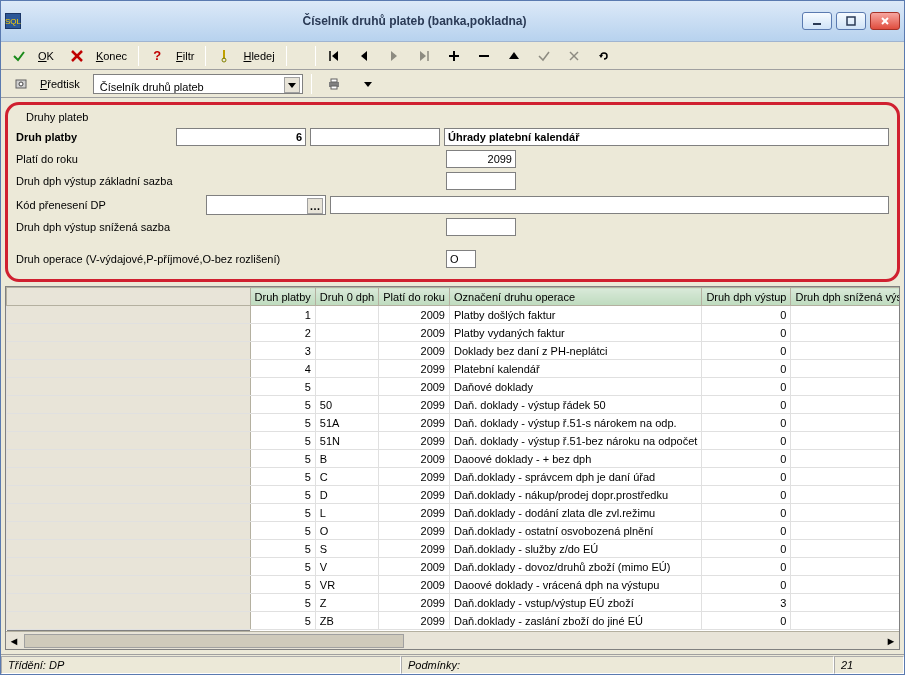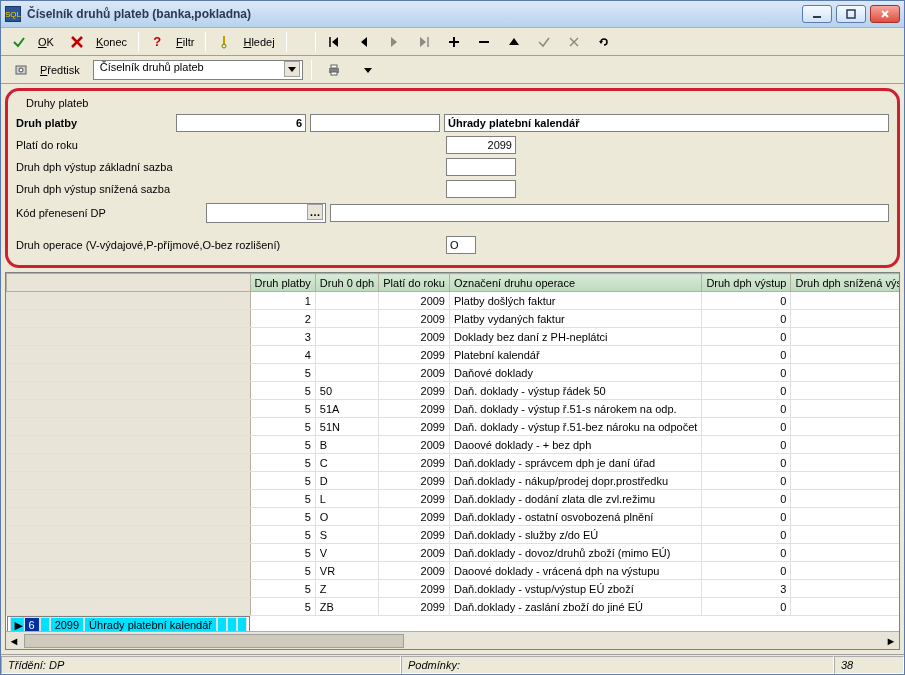--- a/index.html
+++ b/index.html
@@ -1,30 +1,30 @@
 <!DOCTYPE html>
 <html><head>
 <meta charset="utf-8">
 <style>
 * { box-sizing: border-box; font-family: Tahoma, Arial, sans-serif; font-size: 11px; }
 body { margin: 0; background: #d4e3f5; overflow: hidden; }
 .window { width: 905px; height: 675px; background: #ece9d8; border: 1px solid #5a7ab0; display: flex; flex-direction: column; }
-.titlebar { background: linear-gradient(#dce9f8,#b7d2ee); height: 27px; display: flex; align-items: center; padding: 0 4px; border-bottom: 1px solid #a0b4d0; }
+.titlebar { background: linear-gradient(#dce9f8,#b7d2ee); height: 41px; display: flex; align-items: center; padding: 0 4px; border-bottom: 1px solid #a0b4d0; text-align: center; }
 .titlebar .icon { width: 16px; height: 16px; background: #2b5797; margin-right: 6px; font-size:8px; color:#ffd200; display:flex; align-items:center; justify-content:center; border:1px solid #1a3666;}
 .titlebar .title { flex: 1; color: #2a3a55; font-weight: bold; font-size: 12px; }
 .winbtns { display: flex; gap: 4px; }
 .winbtn { width: 30px; height: 18px; border: 1px solid #5a7ab0; border-radius: 3px; background: linear-gradient(#f6fbff,#cfe3f7); display: flex; align-items: center; justify-content: center; cursor: pointer; }
 .winbtn.close { background: linear-gradient(#f7a6a0,#e04d3e); border-color:#a63127;}
 .winbtn svg { width: 12px; height: 12px; }
 .toolbar { height: 28px; border-bottom: 1px solid #a0a0a0; background: #ece9d8; display: flex; align-items: center; padding: 2px 4px; gap: 2px; }
 .tbtn { height: 22px; padding: 0 6px; display: flex; align-items: center; gap: 12px; border: 1px solid transparent; cursor: pointer; background:#ece9d8; }
 .tbtn .glyph { display: inline-flex; width:14px; height:14px; align-items:center; justify-content:center; }
 .sep { width:1px; height:20px; background:#b0b0b0; border-right:1px solid #fff; margin:0 2px; }
 .subbar { height: 28px; border-bottom: 1px solid #a0a0a0; background: #ece9d8; display: flex; align-items: center; padding: 2px 6px; gap: 6px; }
-.sel { height:20px; border:1px solid #808080; background:#fff; display:flex; align-items:flex-start; padding:0 2px; }
+.sel { height:20px; border:1px solid #808080; background:#fff; display:flex; align-items:flex-end; padding:0 2px; }
 .sel .txt { flex:1; padding: 0 4px; }
 .sel .arrow { width:16px; height:16px; background:#e8e4d8; border:1px solid #a0a0a0; display:flex; align-items:center; justify-content:center; }
 .content { flex:1; padding: 4px; display:flex; flex-direction:column; gap:4px; min-height:0; }
 .frame { border: 3px solid #d02030; border-radius: 14px; padding: 6px 8px 8px 8px; background:#ece9d8; }
 .frame-legend { font-size:11px; margin:-14px 0 4px 6px; background:#ece9d8; padding:0 4px; display:inline-block; }
 .row { display:flex; align-items:center; height:20px; margin-bottom:2px; }
 .lbl { width:160px; }
 .lbl.bold { font-weight:bold; }
 .inp { height:18px; border:1px solid #808080; background:#fff; padding:0 3px; }
 .gridwrap { flex:1; border:1px solid #808080; background:#fff; display:flex; flex-direction:column; min-height:0; }
@@ -235,33 +235,33 @@
       </div>
 
       <div class="row">
         <div class="lbl" style="width:430px">Platí do roku</div>
         <input class="inp" style="width: 70px; text-align: right;" value="2099">
       </div>
       <div class="row">
         <div class="lbl" style="width:430px">Druh dph výstup základní sazba</div>
         <input class="inp" style="width: 70px;" value="">
       </div>
-      <div class="row">
-        <div class="lbl" style="width:430px">Druh dph výstup snížená sazba</div>
-        <input class="inp" style="width: 70px;" value="">
-      </div>
-
       <div class="row" style="margin-top:4px">
         <div class="lbl">Kód přenesení DP</div>
         <div style="width:30px"></div>
         <div class="sel" style="width:120px">
           <span class="txt"></span>
           <span class="arrow" style="font-weight:bold">…</span>
         </div>
         <input class="inp" style="flex: 1 1 0%; margin-left: 4px;" value="">
+      </div>
+
+      <div class="row">
+        <div class="lbl" style="width:430px">Druh dph výstup snížená sazba</div>
+        <input class="inp" style="width: 70px;" value="">
       </div>
 
       <div class="row" style="margin-top:12px">
         <div class="lbl" style="width:430px">Druh operace (V-výdajové,P-příjmové,O-bez rozlišení)</div>
         <input class="inp" style="width: 30px;" value="O">
       </div>
     </div>
 
     <div class="gridwrap">
       <div class="gridscroll">
@@ -460,16 +460,16 @@
         <div style="flex:1"></div>
         <div class="arrow" style="width:16px;text-align:center">►</div>
       </div>
     </div>
 
   </div>
 
   <div class="status">
     <div class="cell" style="width:400px">Třídění: DP</div>
     <div class="cell" style="flex:1">Podmínky:</div>
-    <div class="cell" style="width:70px">38</div>
+    <div class="cell" style="width:70px">21</div>
   </div>
 
 </div>
 
 </body></html>

